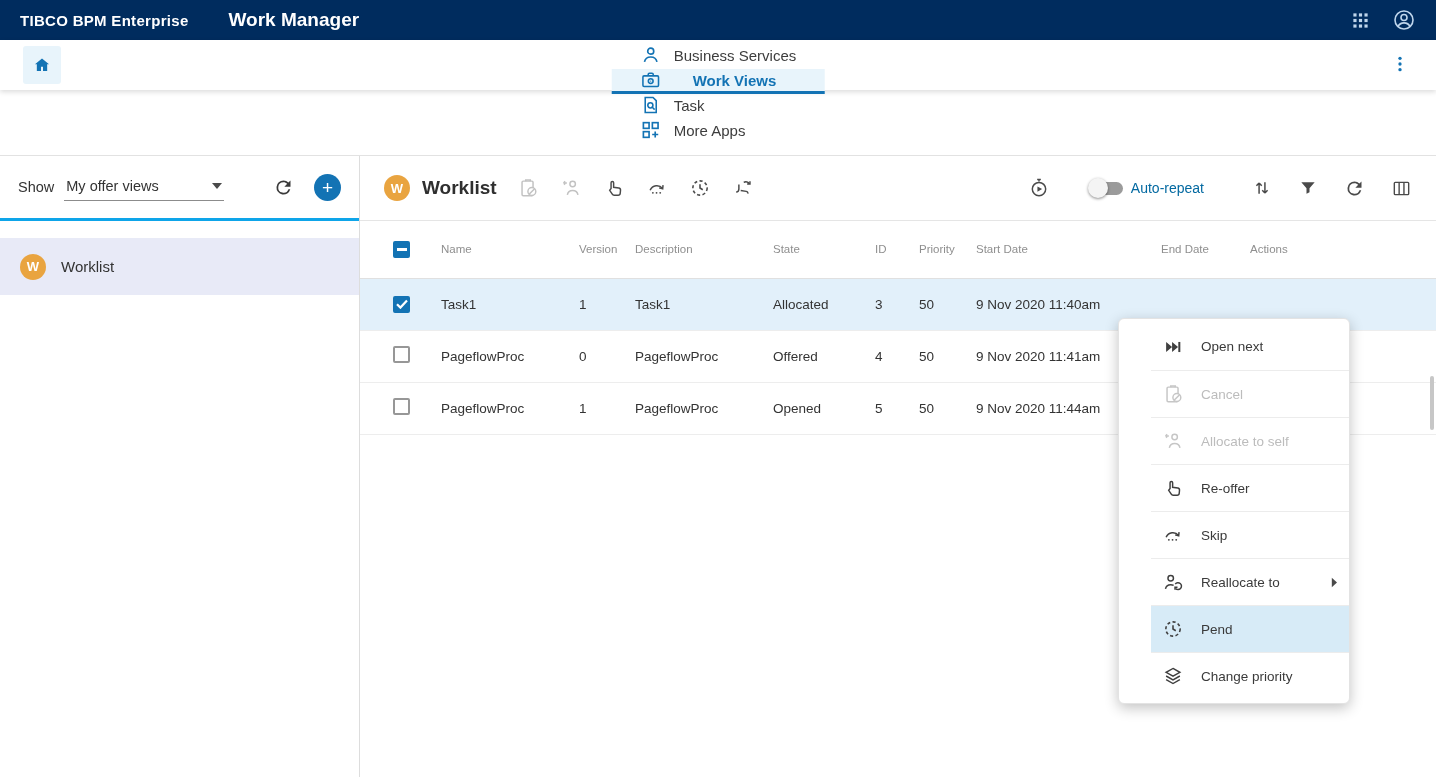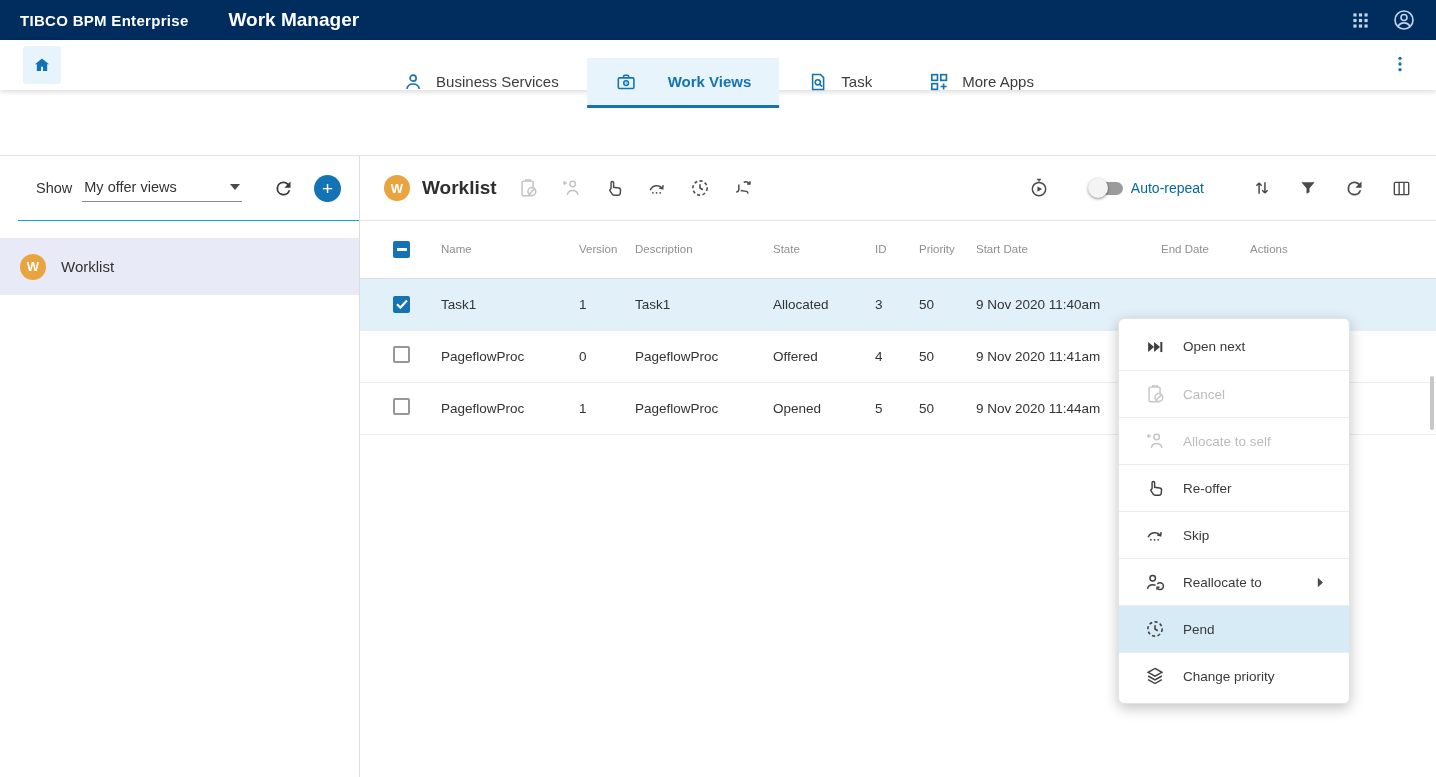--- a/index.html
+++ b/index.html
@@ -9,33 +9,33 @@
   
   .topbar { height:40px; background:#002c5e; display:flex; align-items:center; padding:0 20px; color:#fff; }
   .brand { font-size:15px; font-weight:700; letter-spacing:.3px; }
   .app-title { font-size:19px; font-weight:600; margin-left:40px; }
   .topbar-right { margin-left:auto; display:flex; align-items:center; gap:22px; }
   .topbar-right .icn { color:#bfd6ec; cursor:pointer; }
 
   
   .navbar { height:50px; background:#fff; display:flex; align-items:center; position:relative; box-shadow:0 2px 5px rgba(0,0,0,.14); z-index:5; }
   .home-btn { width:38px; height:38px; margin-left:23px; background:#e8f4fb; border:none; border-radius:3px; display:flex; align-items:center; justify-content:center; color:#1373b4; cursor:pointer; }
-  .tabs { position:absolute; left:50%; top:18px; transform:translateX(-50%); height:100%; display:flex; }
+  .tabs { position:absolute; left:50%; top:4px; transform:translateX(-50%); height:100%; display:flex;flex-direction:column; }
   .tab { display:flex; align-items:center; gap:12px; padding:0 28px; font-size:15px; color:#3d3d3d; cursor:pointer; border-bottom:3px solid transparent; }
   .tab .icn { color:#1373b4; }
   .tab.active { background:#e8f4fb; color:#1373b4; font-weight:700; border-bottom-color:#1373b4;gap:31px; }
   .nav-kebab { margin-left:auto; margin-right:26px; background:none; border:none; color:#1373b4; cursor:pointer; }
 
   
   .main { display:flex; margin-top:65px; height:622px; border-top:1px solid #e2e2e2; }
   .left-panel { width:360px; border-right:1px solid #ddd; }
   .right-panel { flex:1; min-width:0; }
 
   
-  .lp-header { height:65px; display:flex; align-items:center; padding:0 18px; border-bottom:1px solid #0ea5e9;margin-left:18px; }
+  .lp-header { height:65px; display:flex; align-items:center; padding:0 18px; border-bottom:3px solid #0ea5e9; }
   .show-label { font-size:14.5px; color:#333; }
   .view-select { display:flex; align-items:center; justify-content:space-between; width:160px; margin-left:10px; padding:4px 2px 6px 2px; border-bottom:1px solid #8c8c8c; font-size:14.5px; cursor:pointer; }
   .lp-header .refresh { margin-left:auto; color:#3a3a3a; cursor:pointer; }
   .add-btn { width:27px; height:27px; margin-left:20px; border:none; border-radius:50%; background:#1373b4; color:#fff; font-size:19px; line-height:25px; cursor:pointer; display:flex; align-items:center; justify-content:center; }
   .lp-list { padding-top:17px; }
   .lp-item { height:57px; display:flex; align-items:center; gap:15px; padding:0 20px; font-size:15px; cursor:pointer; }
   .lp-item.selected { background:#e8eaf7; }
   .w-badge { width:26px; height:26px; border-radius:50%; background:#e9a440; color:#fff; font-size:13px; font-weight:700; display:flex; align-items:center; justify-content:center; flex:none; }
 
   
@@ -54,21 +54,21 @@
   .grid { width:100%; border-collapse:collapse; table-layout:fixed; }
   .grid th { height:57px; font-size:11.5px; font-weight:400; color:#8f8f8f; text-align:left; border-bottom:1px solid #e0e0e0; cursor:pointer; }
   .grid td { height:52px; font-size:13.5px; color:#333; border-bottom:1px solid #ededed; overflow:hidden; white-space:nowrap; }
   .grid tr.selected td { background:#e2f0fa; }
   .cb-cell { padding-left:33px; }
   .cb { width:17px; height:17px; border:2px solid #979797; border-radius:2px; background:#fff; display:inline-flex; align-items:center; justify-content:center; cursor:pointer; }
   .cb.checked, .cb.indet { background:#1373b4; border-color:#1373b4; }
 
   
   .context-menu { position:absolute; left:1118px; top:318px; width:232px; background:#fff; border:1px solid #e3e3e3; border-radius:6px; box-shadow:0 4px 14px rgba(0,0,0,.24); padding:4px 0; z-index:20; }
-  .menu-item { height:47px; display:flex; align-items:center; gap:17px; padding:0 25px; font-size:13.5px; color:#3a3a3a; cursor:pointer; border-top:1px solid #ececec; }
+  .menu-item { height:47px; display:flex; align-items:center; gap:17px; padding:0 11px; font-size:13.5px; color:#3a3a3a; cursor:pointer; border-top:1px solid #ececec;margin-left:32px; }
   .menu-item:first-child { border-top:none; }
   .menu-item .icn { color:#3f3f3f; }
   .menu-item.disabled { color:#bcbcbc; cursor:default; }
   .menu-item.disabled .icn { color:#c6c6c6; }
   .menu-item.highlight { background:#d7ebf7; }
   .submenu-arrow { margin-left:auto; display:inline-flex; }
 
   .icn { display:inline-flex; align-items:center; justify-content:center; }
   .scrollbar-thumb { position:absolute; right:2px; top:376px; width:4px; height:54px; border-radius:2px; background:#c7c7c7; }
 </style>

